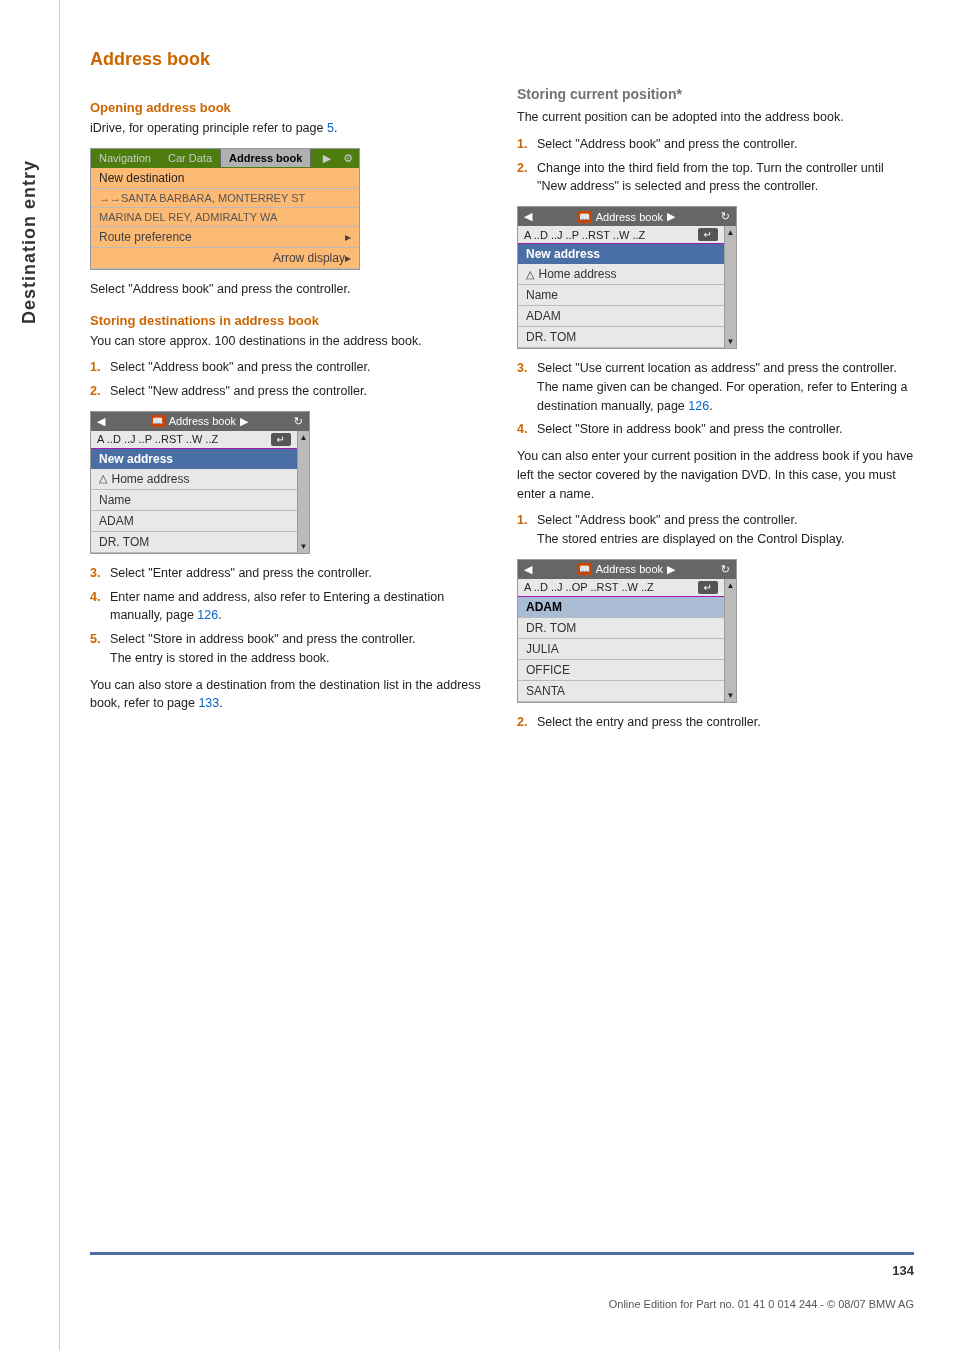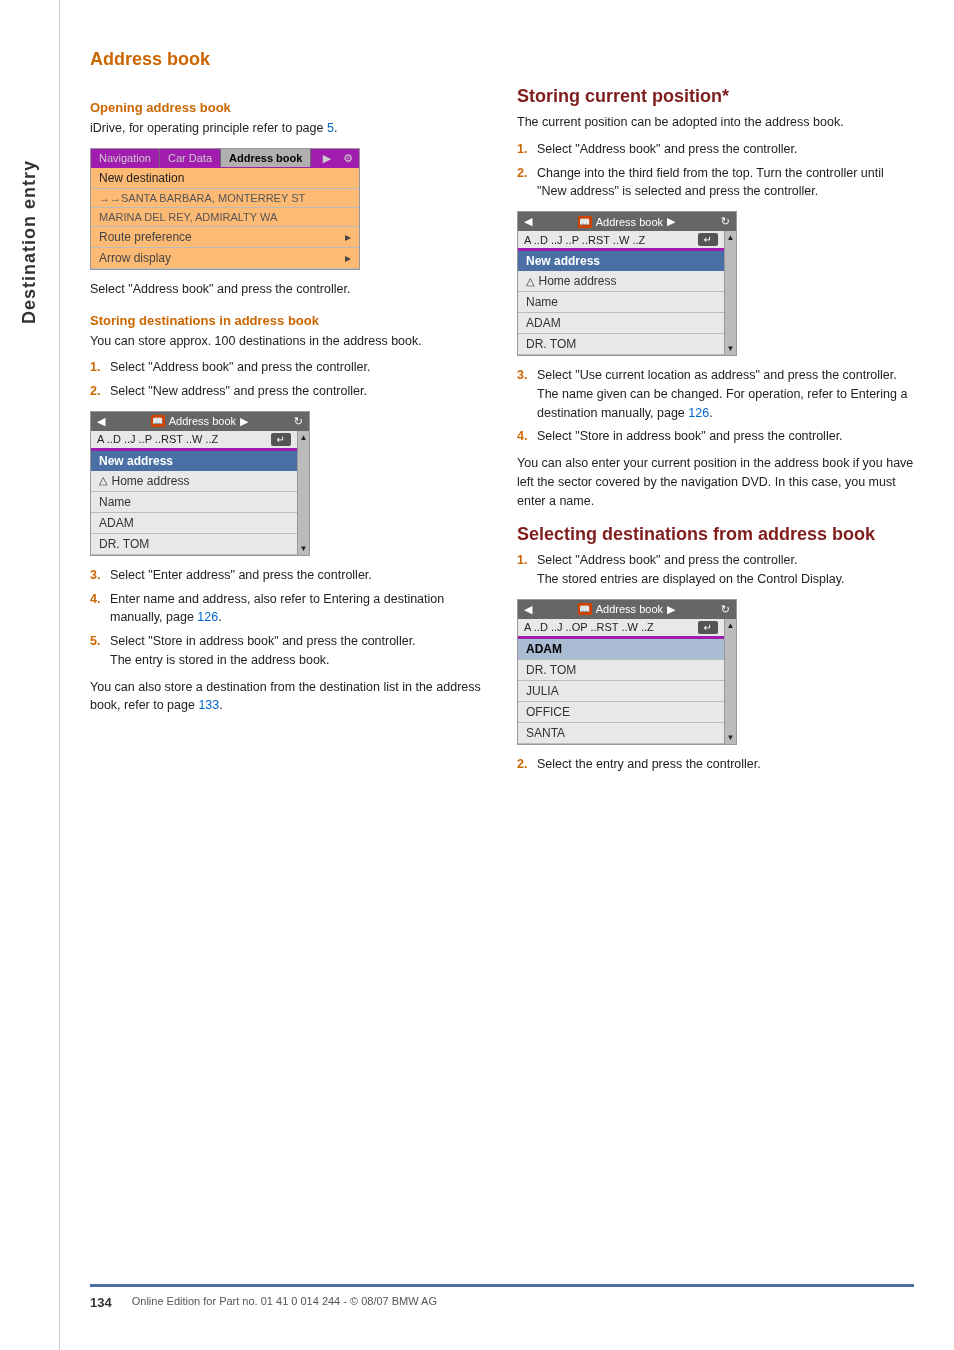--- a/index.html
+++ b/index.html
@@ -61,23 +61,23 @@
     .col-left {
       flex: 1;
     }
 
     .col-right {
       flex: 1;
     }
 
     
     .section-title {
-      font-size: 18px;
-      font-weight: bold;
-      color: #7f1d1d;
+      font-size: 14px;
+      font-weight: bold;
+      color: #737373;
       margin-bottom: 6px;
       margin-top: 0;
     }
 
     .subsection-title {
       font-size: 13px;
       font-weight: bold;
       color: #cc6600;
       margin-bottom: 4px;
       margin-top: 14px;
@@ -162,21 +162,21 @@
       font-size: 9px;
       text-align: center;
       line-height: 12px;
       color: #fff;
     }
 
     .ui-alphabet-row {
       display: flex;
       align-items: center;
       background: #e8e8e8;
-      border-bottom: 3px solid #a21caf;
+      border-bottom: 1px solid #a21caf;
       padding: 2px 6px;
       font-size: 11px;
       justify-content: space-between;
     }
 
     .ui-alphabet-row .enter-btn {
       background: #555;
       color: #fff;
       padding: 1px 6px;
       font-size: 10px;
@@ -222,21 +222,21 @@
     .nav-widget {
       border: 1px solid #999;
       background: #d0d0d0;
       margin: 10px 0;
       font-size: 11px;
       width: 270px;
     }
 
     .nav-tabs {
       display: flex;
-      background: #a21caf;
+      background: #4d7c0f;
       align-items: center;
     }
 
     .nav-tab {
       padding: 3px 8px;
       font-size: 11px;
       color: #ccc;
       border-right: 1px solid #666;
     }
 
@@ -272,32 +272,32 @@
 
     .nav-body-row.route-pref {
       color: #444;
       display: flex;
       justify-content: space-between;
     }
 
     .nav-body-row.arrow-disp {
       color: #444;
       display: flex;
-      justify-content: space-between;
-      gap: 34px;
+      justify-content: flex-end;
     }
 
     
     .page-footer {
       border-top: 3px solid #4a6fa5;
       padding-top: 8px;
       margin-top: 20px;
       display: flex;
-      align-items: flex-start;
+      align-items: flex-end;
       gap: 20px;
+      flex-direction: column;
     }
 
     .page-number {
       font-size: 13px;
       font-weight: bold;
       color: #333;
     }
 
     .footer-text {
       font-size: 11px;
@@ -490,21 +490,20 @@
             <span class="step-text">Select "Use current location as address" and press the controller.<br>The name given can be changed. For operation, refer to Entering a destination manually, page <a class="link">126</a>.</span>
           </li>
           <li>
             <span class="step-num">4.</span>
             <span class="step-text">Select "Store in address book" and press the controller.</span>
           </li>
         </ol>
 
         <p>You can also enter your current position in the address book if you have left the sector covered by the navigation DVD. In this case, you must enter a name.</p>
 
-        <h2 class="section-title" style="margin-top:14px;">Selecting destinations from address book</h2>
 
         <ol class="step-list">
           <li>
             <span class="step-num">1.</span>
             <span class="step-text">Select "Address book" and press the controller.<br>The stored entries are displayed on the Control Display.</span>
           </li>
         </ol>
 
         <div class="ui-widget ui-widget-entries">
           <div class="ui-widget-header">

